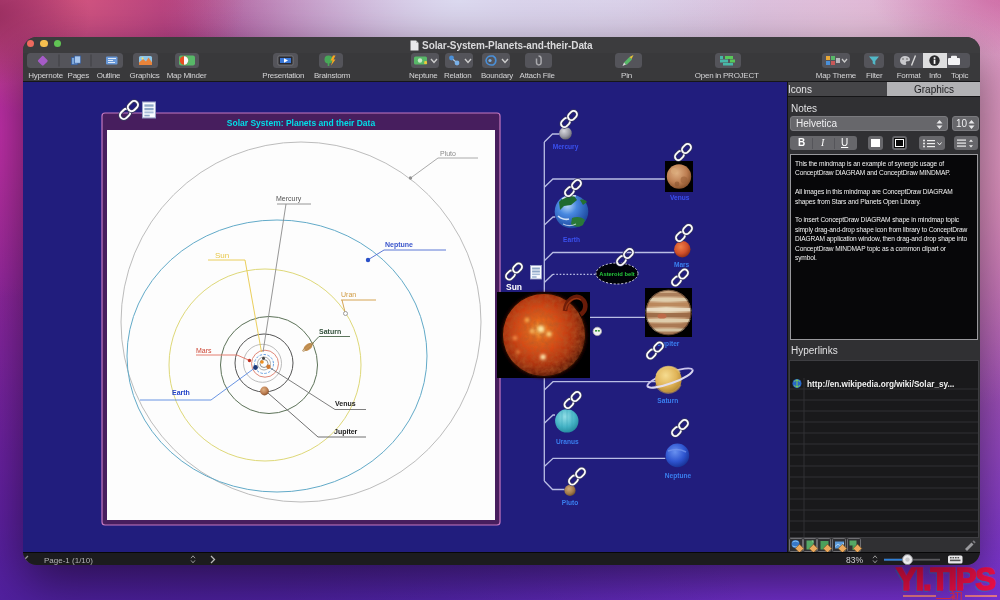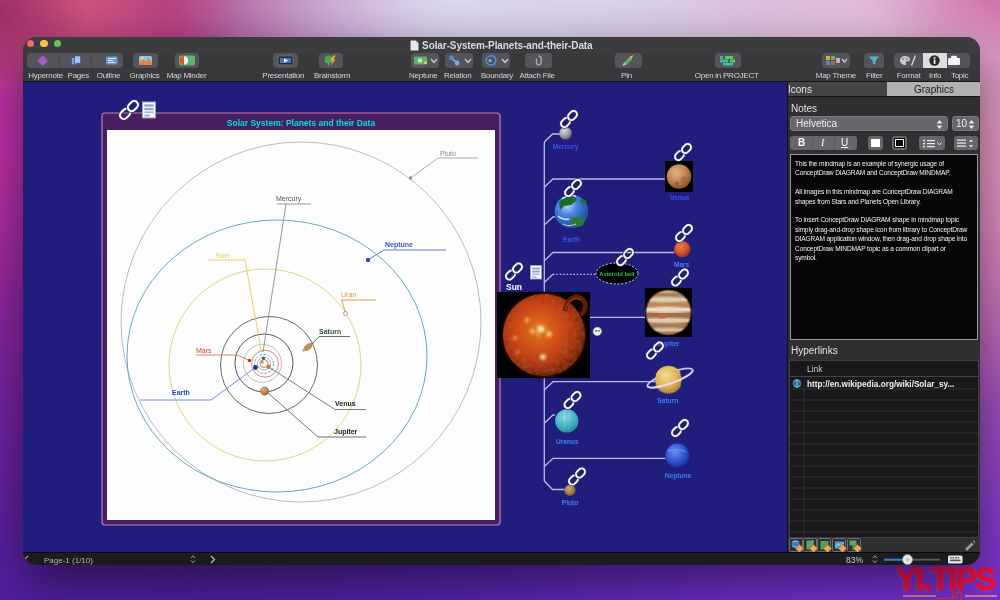--- a/index.html
+++ b/index.html
@@ -469,21 +469,20 @@
         <svg class="s" style="left:3px;top:3px" width="18" height="9">
           <rect x="0" y="0.5" width="9" height="1.2" fill="#eee"></rect>
           <rect x="0" y="3.5" width="9" height="1.2" fill="#eee"></rect>
           <rect x="0" y="6.5" width="9" height="1.2" fill="#eee"></rect>
           <path d="M14 0.5 l2 2.2 h-4 z M14 8.5 l-2-2.2 h4 z" fill="#eee"></path>
         </svg>
       </div>
 <div class="s" style="left:2px;top:72px;width:188px;height:186px;background:#070709;border:1px solid #98989c;color:#f2f2f2;font-size:6.6px;letter-spacing:-.02em;line-height:9.4px;padding:4px 0 0 4px;white-space:nowrap;overflow:hidden">This the mindmap is an example of synergic usage of<br>ConceptDraw DIAGRAM and ConceptDraw MINDMAP.<br><br>All images in this mindmap are ConceptDraw DIAGRAM<br>shapes from Stars and Planets Open Library.<br><br>To insert ConceptDraw DIAGRAM shape in mindmap topic<br>simply drag-and-drop shape icon from library to ConceptDraw<br>DIAGRAM application window, then drag-and drop shape into<br>ConceptDraw MINDMAP topic as a common clipart or<br>symbol.</div>
 <div class="s" style="left:3px;top:263px;font-size:10px;color:#e0e0e2">Hyperlinks</div>
 <div class="s" style="left:1px;top:278px;width:190px;height:178px;background:#19191b;border:1px solid #3e3e42">
-<div class="s" style="left:0;top:0;width:188px;height:16px;border-bottom:1px solid #444;color:#cccccc;font-size:8.5px;line-height:16px"><span style="margin-left:17px;color:#ccc">Link</span></div>
 <svg class="s" style="left:0;top:17px" width="188" height="159">
 <g stroke="#313134">
 <line x1="14" y1="0" x2="14" y2="159"></line>
 <line x1="0" y1="11" x2="188" y2="11"></line>
             <line x1="0" y1="22" x2="188" y2="22"></line>
             <line x1="0" y1="33" x2="188" y2="33"></line>
             <line x1="0" y1="44" x2="188" y2="44"></line>
             <line x1="0" y1="55" x2="188" y2="55"></line>
             <line x1="0" y1="66" x2="188" y2="66"></line>
             <line x1="0" y1="77" x2="188" y2="77"></line>

